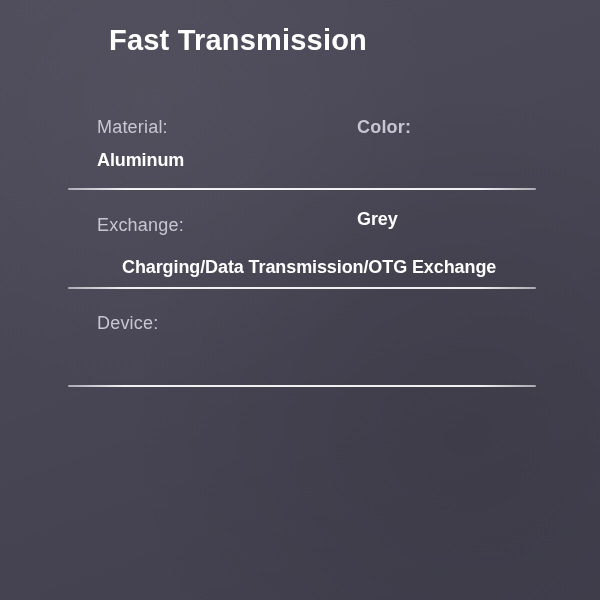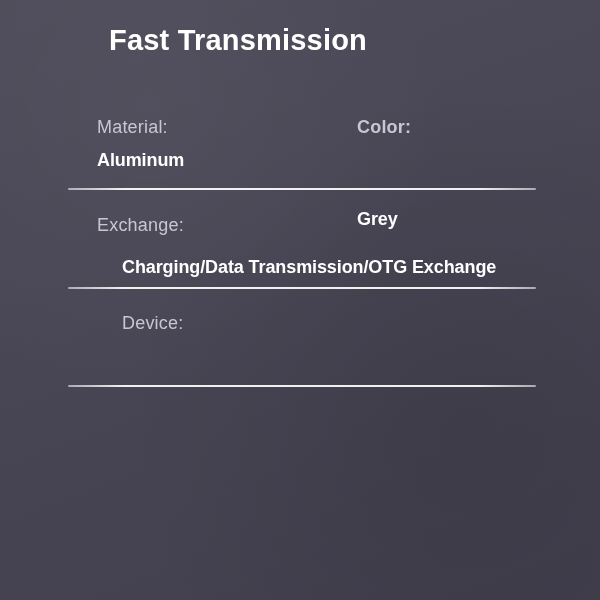--- a/index.html
+++ b/index.html
@@ -70,21 +70,21 @@
   #label-material { left: 97px; top: 117px; }
   #value-material { left: 97px; top: 150px; }
   #label-color    { left: 357px; top: 117px; font-weight: bold; }
   #value-color    { left: 357px; top: 162px; margin-top: 47px; }
   #div-1 { top: 188px; }
 
   #label-function { left: 97px; top: 215px; }
   #value-function { left: 97px; top: 257px; margin-left: 25px; }
   #div-2 { top: 287px; }
 
-  #label-device { left: 97px; top: 313px; margin-left: 25px; }
+  #label-device { left: 97px; top: 313px; }
   #value-device { left: 97px; top: 347px; }
   #div-3 { top: 385px; }
 
   
   .diagram { position: absolute; left: 0; top: 392px; width: 600px; height: 208px; }
 </style>
 </head>
 <body>
 
 <div class="bg-noise"></div>

